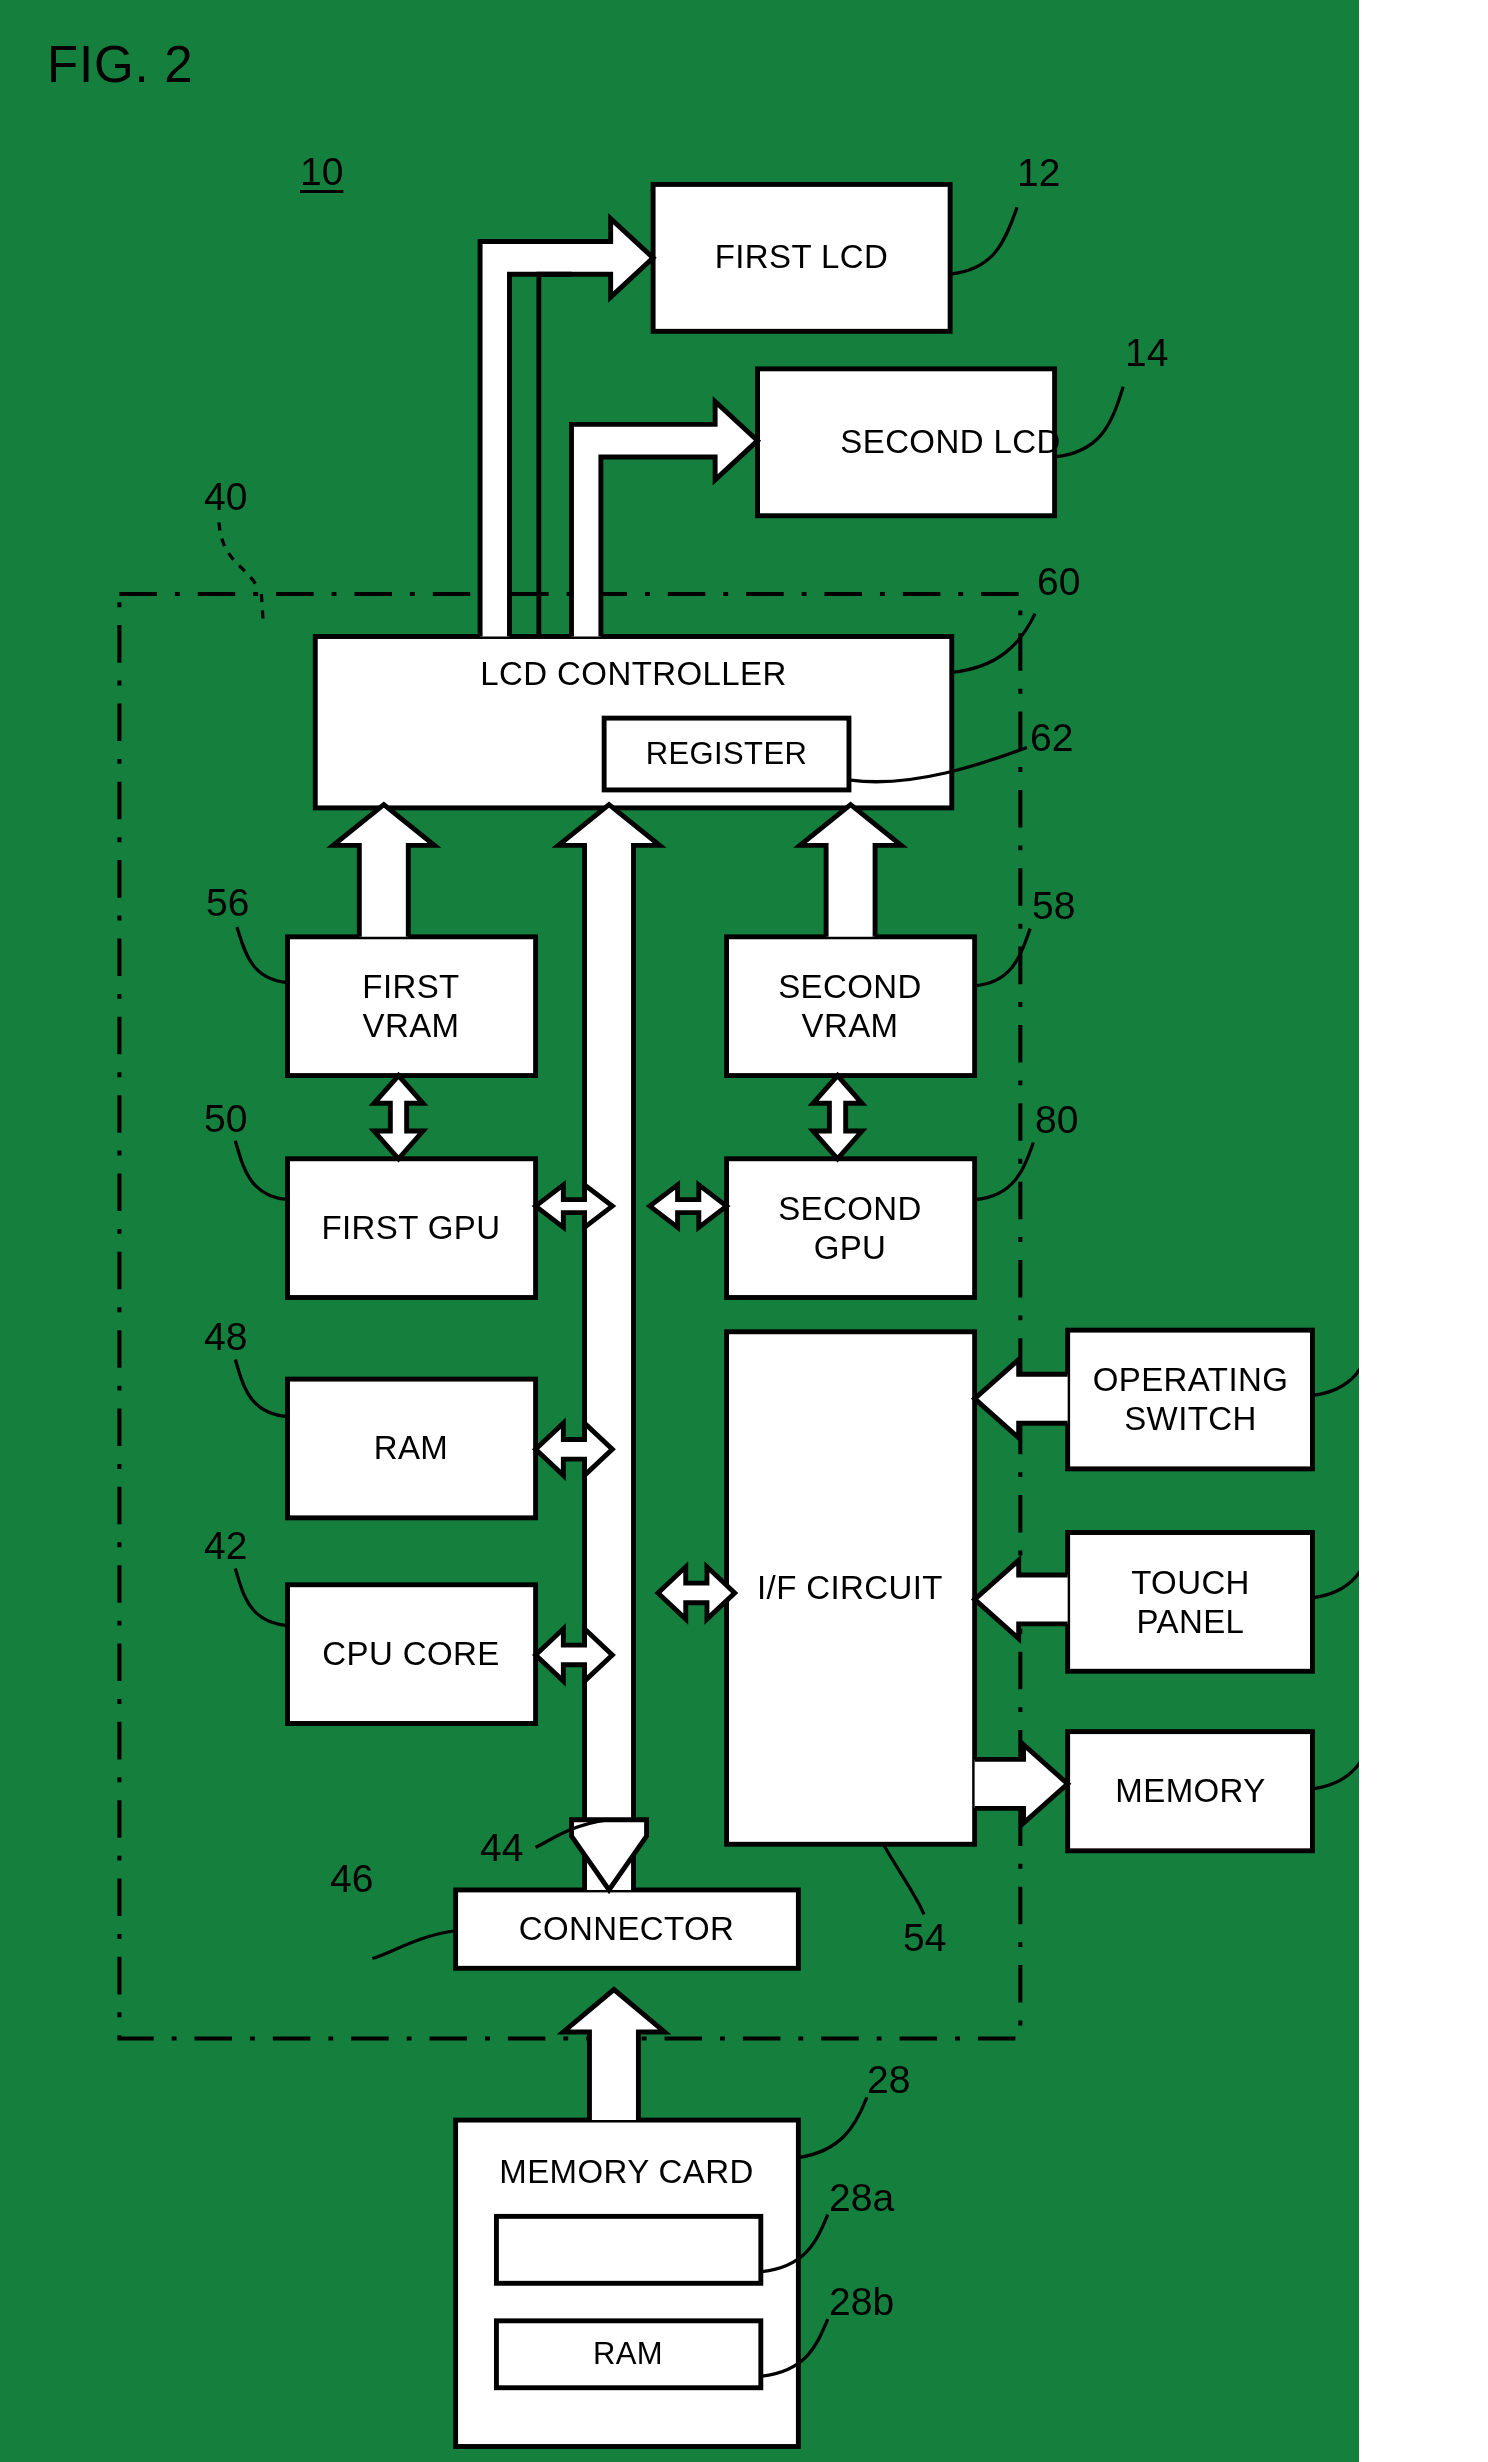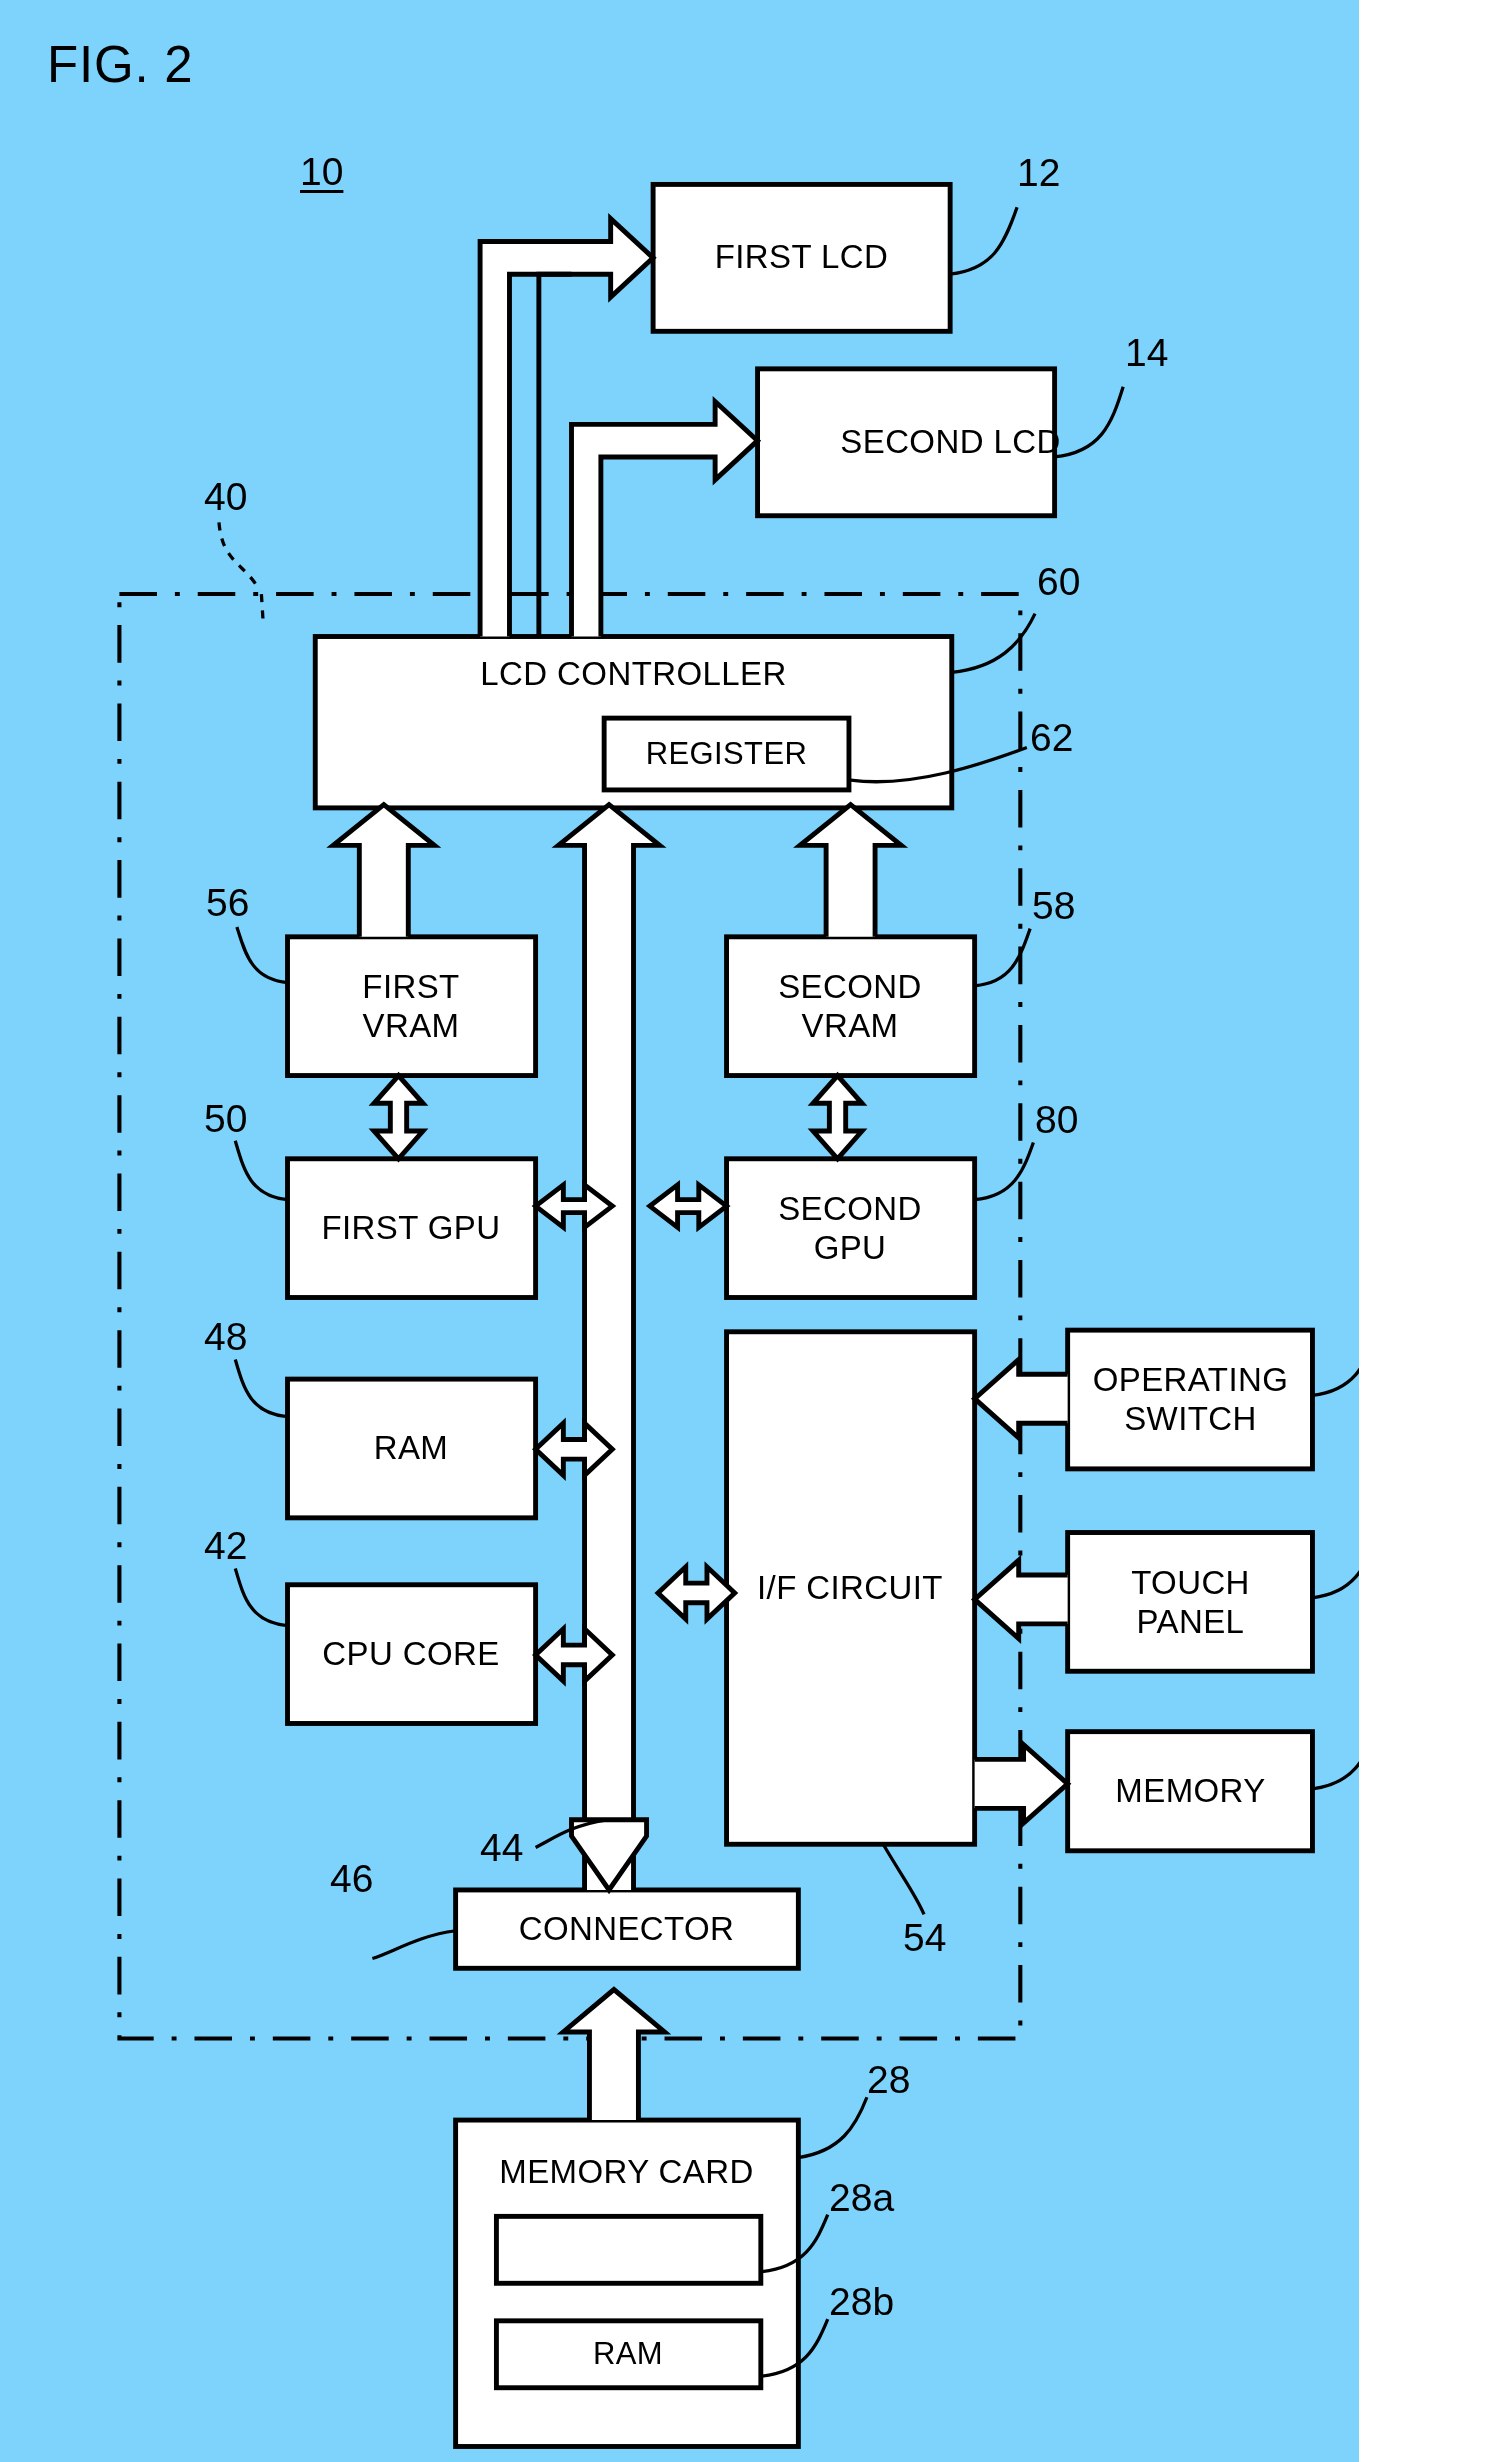--- a/index.html
+++ b/index.html
@@ -8,21 +8,21 @@
     background: #ffffff;
   }
   body {
     font-family: "Liberation Sans", sans-serif;
     color: #000000;
   }
   #figure-root {
     position: relative;
     width: 1359px;
     height: 2462px;
-    background: #7dd3fc;
+    background: #15803d;
     overflow: hidden;
   }
   #figure-svg {
     position: absolute;
     left: 0;
     top: 0;
     width: 1489px;
     height: 2462px;
   }
   .fig-title {

